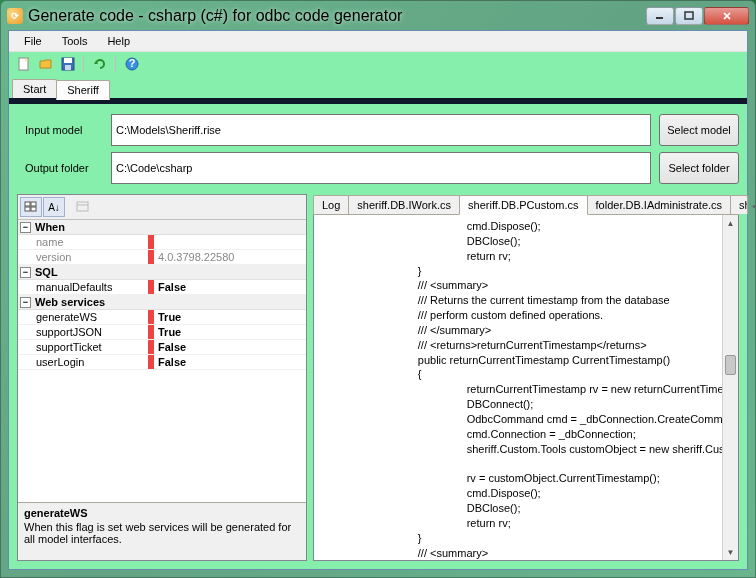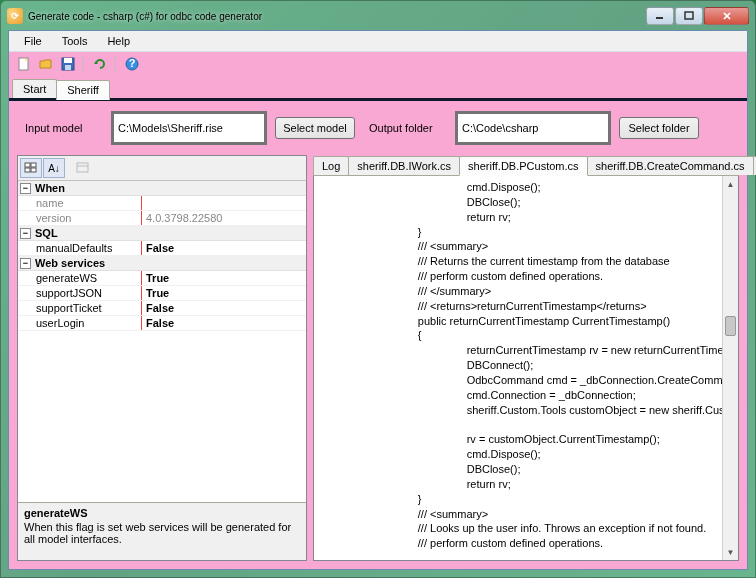--- a/index.html
+++ b/index.html
@@ -1,48 +1,48 @@
 <!DOCTYPE html>
 <html><head>
 <meta charset="utf-8">
 <style>
 *{box-sizing:border-box;margin:0;padding:0;font-family:"Segoe UI",Tahoma,sans-serif;font-size:11px}
 body{background:linear-gradient(135deg,#2a9b4f 0%,#1f7d3e 50%,#2a9b4f 100%);width:756px;height:578px;overflow:hidden;position:relative}
 .window{position:absolute;top:0;left:0;right:0;bottom:0;border:1px solid rgba(0,0,0,.3);border-radius:6px 6px 0 0;background:rgba(200,220,235,.4);padding:7px 7px 7px 7px;box-shadow:0 0 10px rgba(0,0,0,.3)}
 .titlebar{height:22px;display:flex;align-items:center;padding:0 2px;margin:-3px -3px 3px -3px}
 .title-icon{width:16px;height:16px;background:radial-gradient(circle at 30% 30%,#ffd580,#e8a030);border-radius:3px;margin-right:5px;display:flex;align-items:center;justify-content:center;color:#fff;font-size:9px;font-weight:bold}
-.title-text{flex:1;color:#000;font-size:10px;text-shadow:0 0 5px rgba(255,255,255,.8)}
+.title-text{flex:1;color:#000;font-size:16px;text-shadow:0 0 5px rgba(255,255,255,.8)}
 .win-controls{display:flex;gap:1px}
 .win-btn{width:28px;height:18px;border:1px solid rgba(0,0,0,.3);border-radius:3px;display:flex;align-items:center;justify-content:center;font-size:10px;cursor:pointer}
 .win-min,.win-max{background:linear-gradient(#e8f0f8,#c5d7e8)}
 .win-close{width:45px;background:linear-gradient(#e79a95,#d4513f);color:#fff}
-.client{background:#f9a8d4;border:1px solid #6a8bb0;height:calc(100% - 22px);display:flex;flex-direction:column}
+.client{background:#86efac;border:1px solid #6a8bb0;height:calc(100% - 22px);display:flex;flex-direction:column}
 .menubar{display:flex;padding:2px 6px;gap:2px;background:#f0f0f0}
 .menu-item{padding:2px 9px;cursor:pointer}
 .toolbar{display:flex;padding:3px 6px;gap:4px;align-items:center;border-top:1px solid #e0e0e0}
 .tool-btn{width:18px;height:18px;display:flex;align-items:center;justify-content:center;cursor:pointer;border-radius:2px}
 .tool-sep{width:2px;height:16px;border-left:1px solid #c0c0c0;margin:0 2px}
-.maintabs{display:flex;padding:3px 3px 0 3px;border-bottom:3px solid #0f172a}
+.maintabs{display:flex;padding:3px 3px 0 3px;border-bottom:6px solid #0f172a}
 .main-tab{padding:3px 10px;border:1px solid #aca899;border-bottom:none;background:#f0f0f0;margin-right:-1px;cursor:pointer;border-radius:2px 2px 0 0}
 .main-tab.active{background:#fcfcfc;position:relative;top:1px;border-bottom:1px solid #fcfcfc;margin-bottom:-1px}
-.form-area{padding:10px 8px;display:flex;flex-direction:row;gap:6px}
+.form-area{padding:10px 8px;display:flex;flex-direction:column;gap:6px}
 .form-row{display:flex;align-items:center;gap:8px}
 .form-label{width:86px;text-align:left;padding-left:8px}
-.form-input{flex:1;height:16px;border:3px solid #737373;padding:14px 4px;background:#fff}
-.form-btn{width:80px;height:22px;border:1px solid #707070;background:linear-gradient(#f2f2f2,#e3e3e3);border-radius:3px;cursor:pointer;font-size:11px}
+.form-input{flex:1;height:32px;border:1px solid #737373;padding:2px 4px;background:#fff}
+.form-btn{width:80px;height:32px;border:1px solid #707070;background:linear-gradient(#f2f2f2,#e3e3e3);border-radius:3px;cursor:pointer;font-size:11px}
 .split-area{flex:1;display:flex;padding:0 8px 8px 8px;gap:6px;min-height:0}
 .left-pane{width:290px;display:flex;flex-direction:column;border:1px solid #828790}
 .prop-toolbar{display:flex;padding:2px;gap:1px;border-bottom:1px solid #c0c0c0;background:#f0f0f0}
 .prop-tool{width:22px;height:20px;border:1px solid transparent;display:flex;align-items:center;justify-content:center;cursor:pointer;font-size:12px}
 .prop-tool.active{border:1px solid #a0b0d0;background:#e0e8f5}
 .prop-grid{flex:1;background:#fff;overflow:auto}
 .prop-cat{display:flex;align-items:center;background:#f0f0f0;border-bottom:1px solid #e0e0e0;padding:1px 2px;font-weight:bold;cursor:pointer}
 .prop-cat .expander{width:11px;height:11px;border:1px solid #888;background:#fff;display:flex;align-items:center;justify-content:center;font-size:9px;line-height:1;margin-right:4px}
 .prop-row{display:flex;border-bottom:1px solid #f0f0f0}
-.prop-name{width:124px;padding:1px 2px 1px 18px;border-right:1px solid #ef4444}
+.prop-name{width:136px;padding:1px 2px 1px 18px;border-right:6px solid #ef4444}
 .prop-val{flex:1;padding:1px 4px}
 .prop-row.dim .prop-name,.prop-row.dim .prop-val{color:#888}
 .prop-row .bold{font-weight:bold}
 .prop-desc{border-top:1px solid #aca899;padding:4px 6px;background:#f0f0f0;height:58px}
 .prop-desc-title{font-weight:bold;margin-bottom:2px}
 .right-pane{flex:1;display:flex;flex-direction:column;min-width:0}
 .code-tabs{display:flex;border-bottom:1px solid #aca899;align-items:flex-end;position:relative}
 .code-tab{padding:3px 8px;border:1px solid #aca899;border-bottom:none;background:#f0f0f0;margin-right:-1px;cursor:pointer;white-space:nowrap;border-radius:2px 2px 0 0}
 .code-tab.active{background:#fcfcfc;position:relative;top:1px;border-bottom:1px solid #fcfcfc}
 .code-tab.partial{overflow:hidden;max-width:25px}
@@ -199,21 +199,21 @@
         <div class="prop-desc">
           <div class="prop-desc-title">generateWS</div>
           <div>When this flag is set web services will be generated for all model interfaces.</div>
         </div>
       </div>
       <div class="right-pane">
         <div class="code-tabs">
           <div class="code-tab">Log</div>
           <div class="code-tab">sheriff.DB.IWork.cs</div>
           <div class="code-tab active">sheriff.DB.PCustom.cs</div>
-          <div class="code-tab">sheriff.DB.CreateCommand.cs</div>
+          <div class="code-tab">folder.DB.IAdministrate.cs</div>
           <div class="code-tab partial">she</div>
           <div class="tab-nav">
             <span>◄</span>
 
           </div>
         </div>
         <div class="code-area">
           <div class="code-content">                                                cmd.Dispose();
                                                 DBClose();
                                                 return rv;

